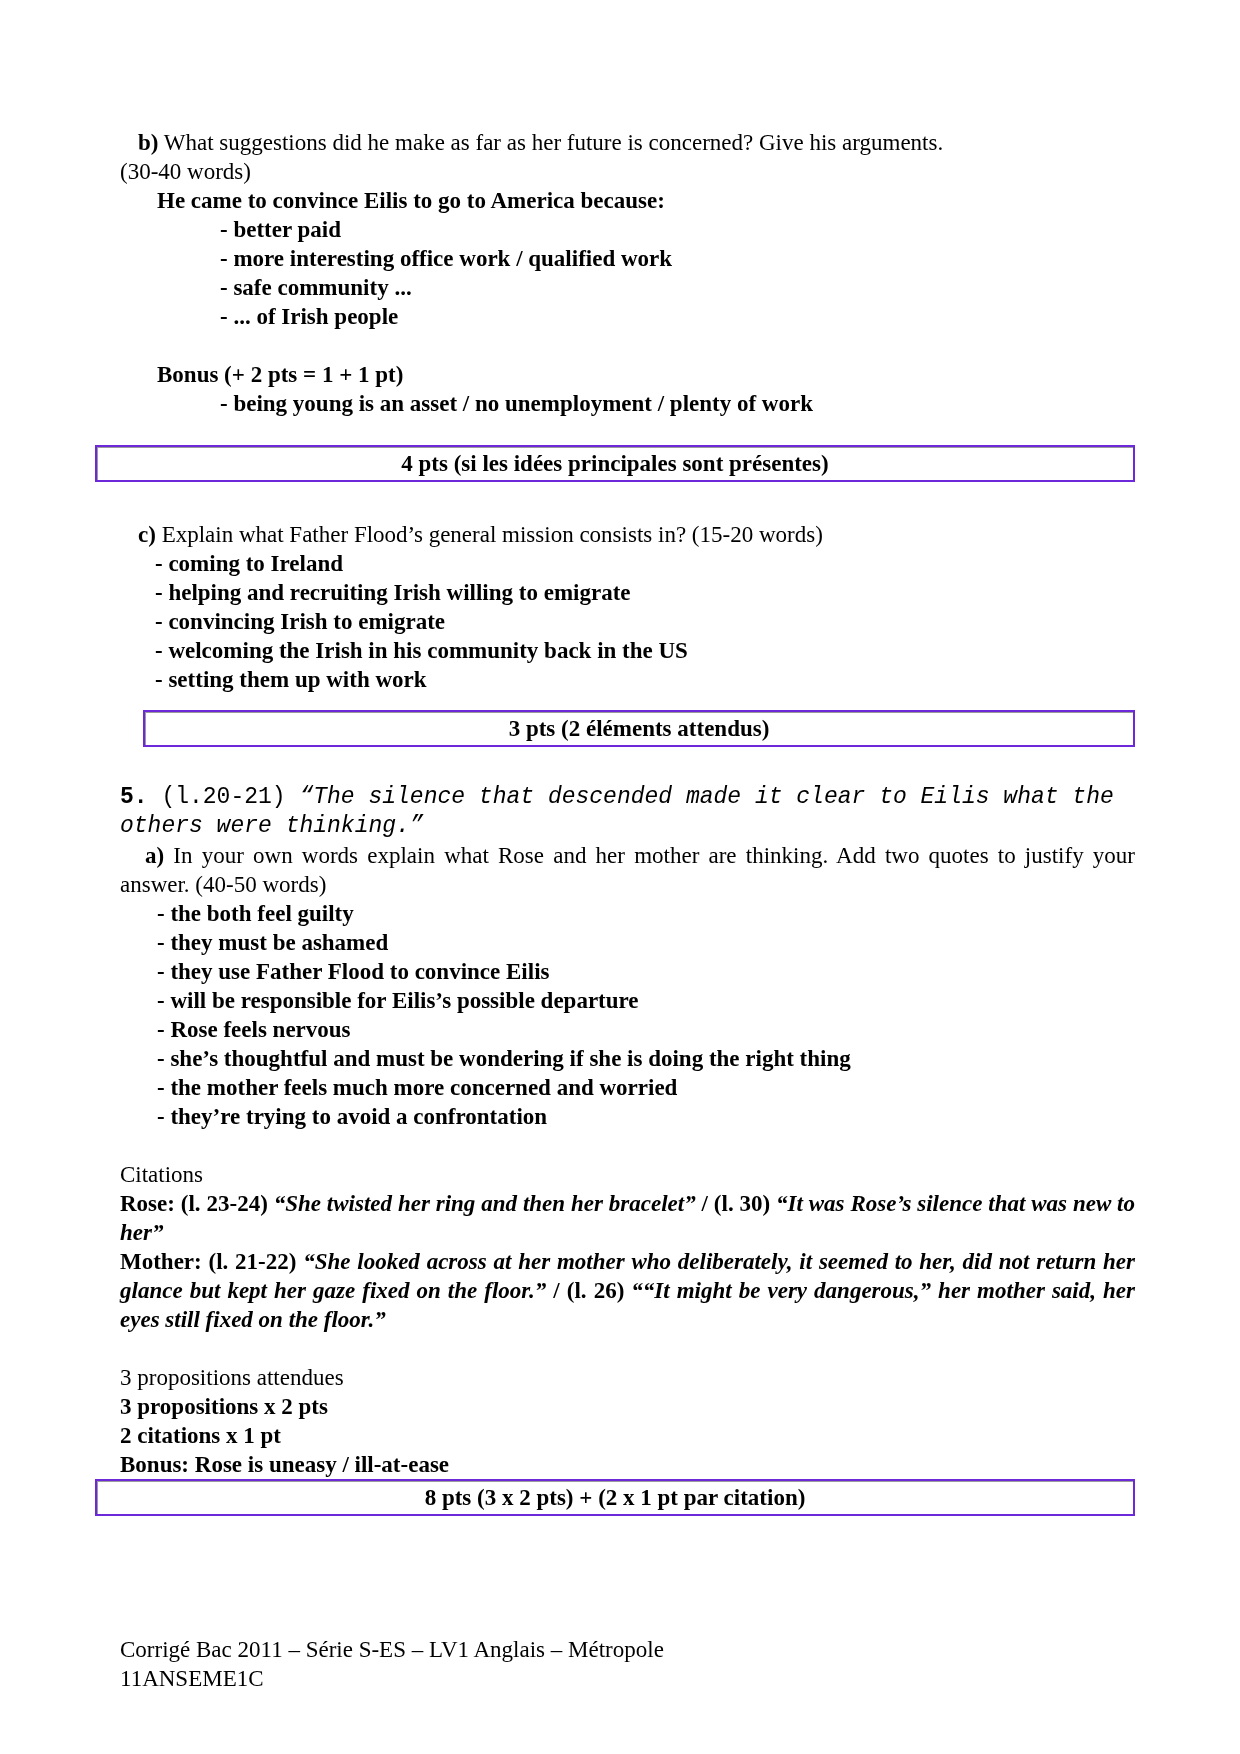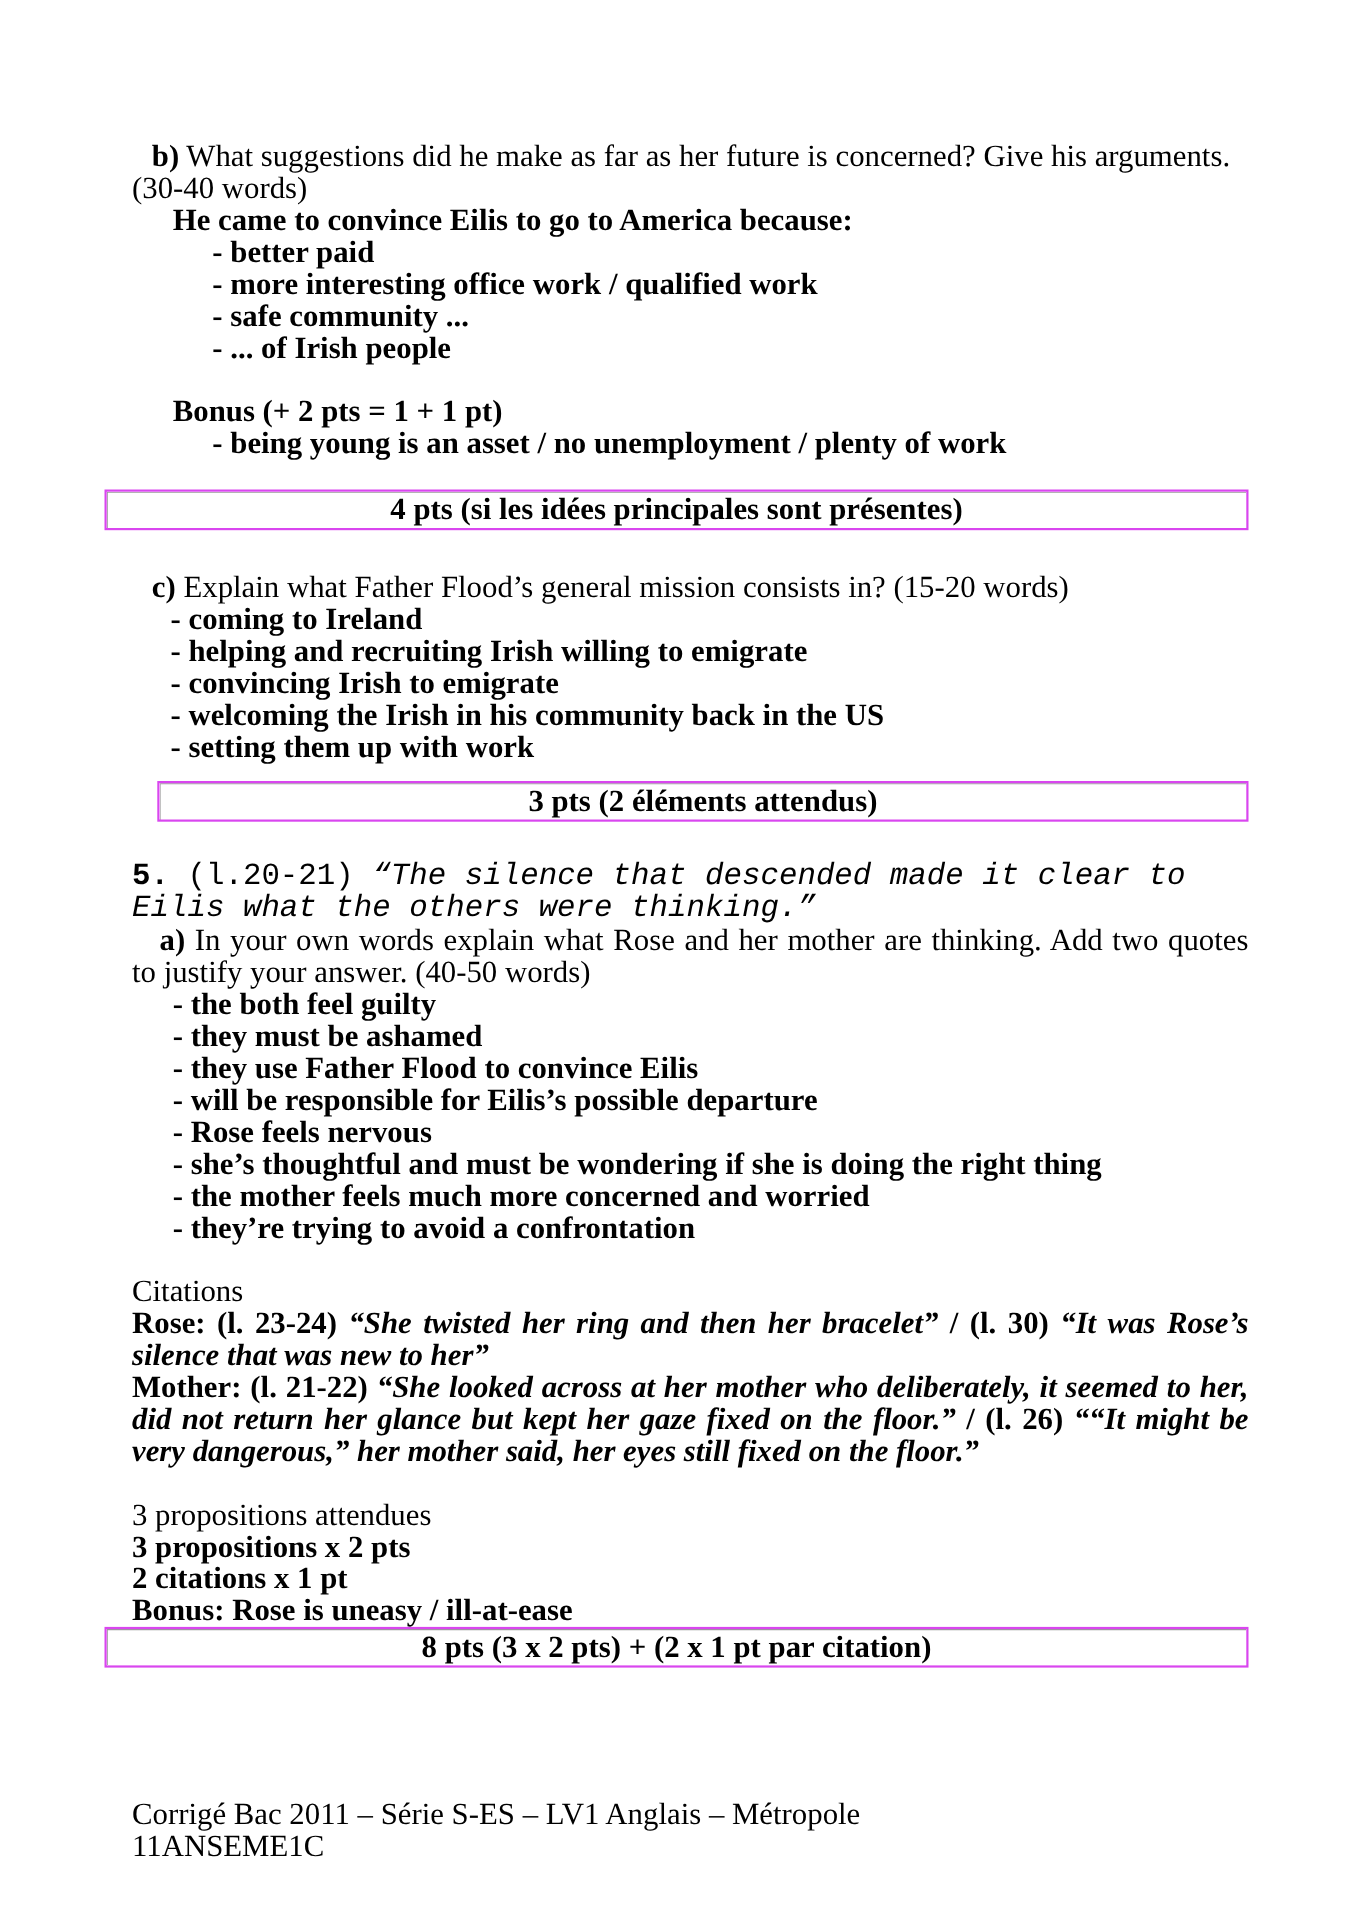--- a/index.html
+++ b/index.html
@@ -7,40 +7,40 @@
     padding: 0;
     background: #ffffff;
   }
   .page {
     position: relative;
     width: 1240px;
     height: 1754px;
     background: #ffffff;
     color: #000000;
     font-family: "Liberation Serif", serif;
-    font-size: 28px;
+    font-size: 23px;
     line-height: 29px;
     box-sizing: border-box;
     padding: 128px 105px 0 120px;
     overflow: hidden;
   }
   .ln { min-height: 29px; }
   .b  { font-weight: bold; }
   .i  { font-style: italic; }
   .just { text-align: justify; }
   .qind { text-indent: 18px; }
   .aind { text-indent: 25px; }
   .tab1 { margin-left: 37px; }  
-  .tab2 { margin-left: 73px; }  
+  .tab2 { margin-left: 100px; }  
   .tabc { margin-left: 35px; }  
   .tab5 { margin-left: 37px; }  
   .blank { height: 29px; }
   .pts-box {
     margin-left: -25px;
-    border: 2px solid #d946ef;
+    border: 2px solid #6d28d9;
     box-shadow: inset 1px 1px 0 #9a9a9a;
     text-align: center;
     font-weight: bold;
     padding: 2px 0;
   }
   .box1 { margin-top: 27px; }
   .box2 { margin-top: 16px; margin-left: 23px; }
   .box3 { }
   .sec-c-head { margin-top: 38px; }
   .sec-5-head { margin-top: 36px; font-family: Liberation Mono, monospace; }

